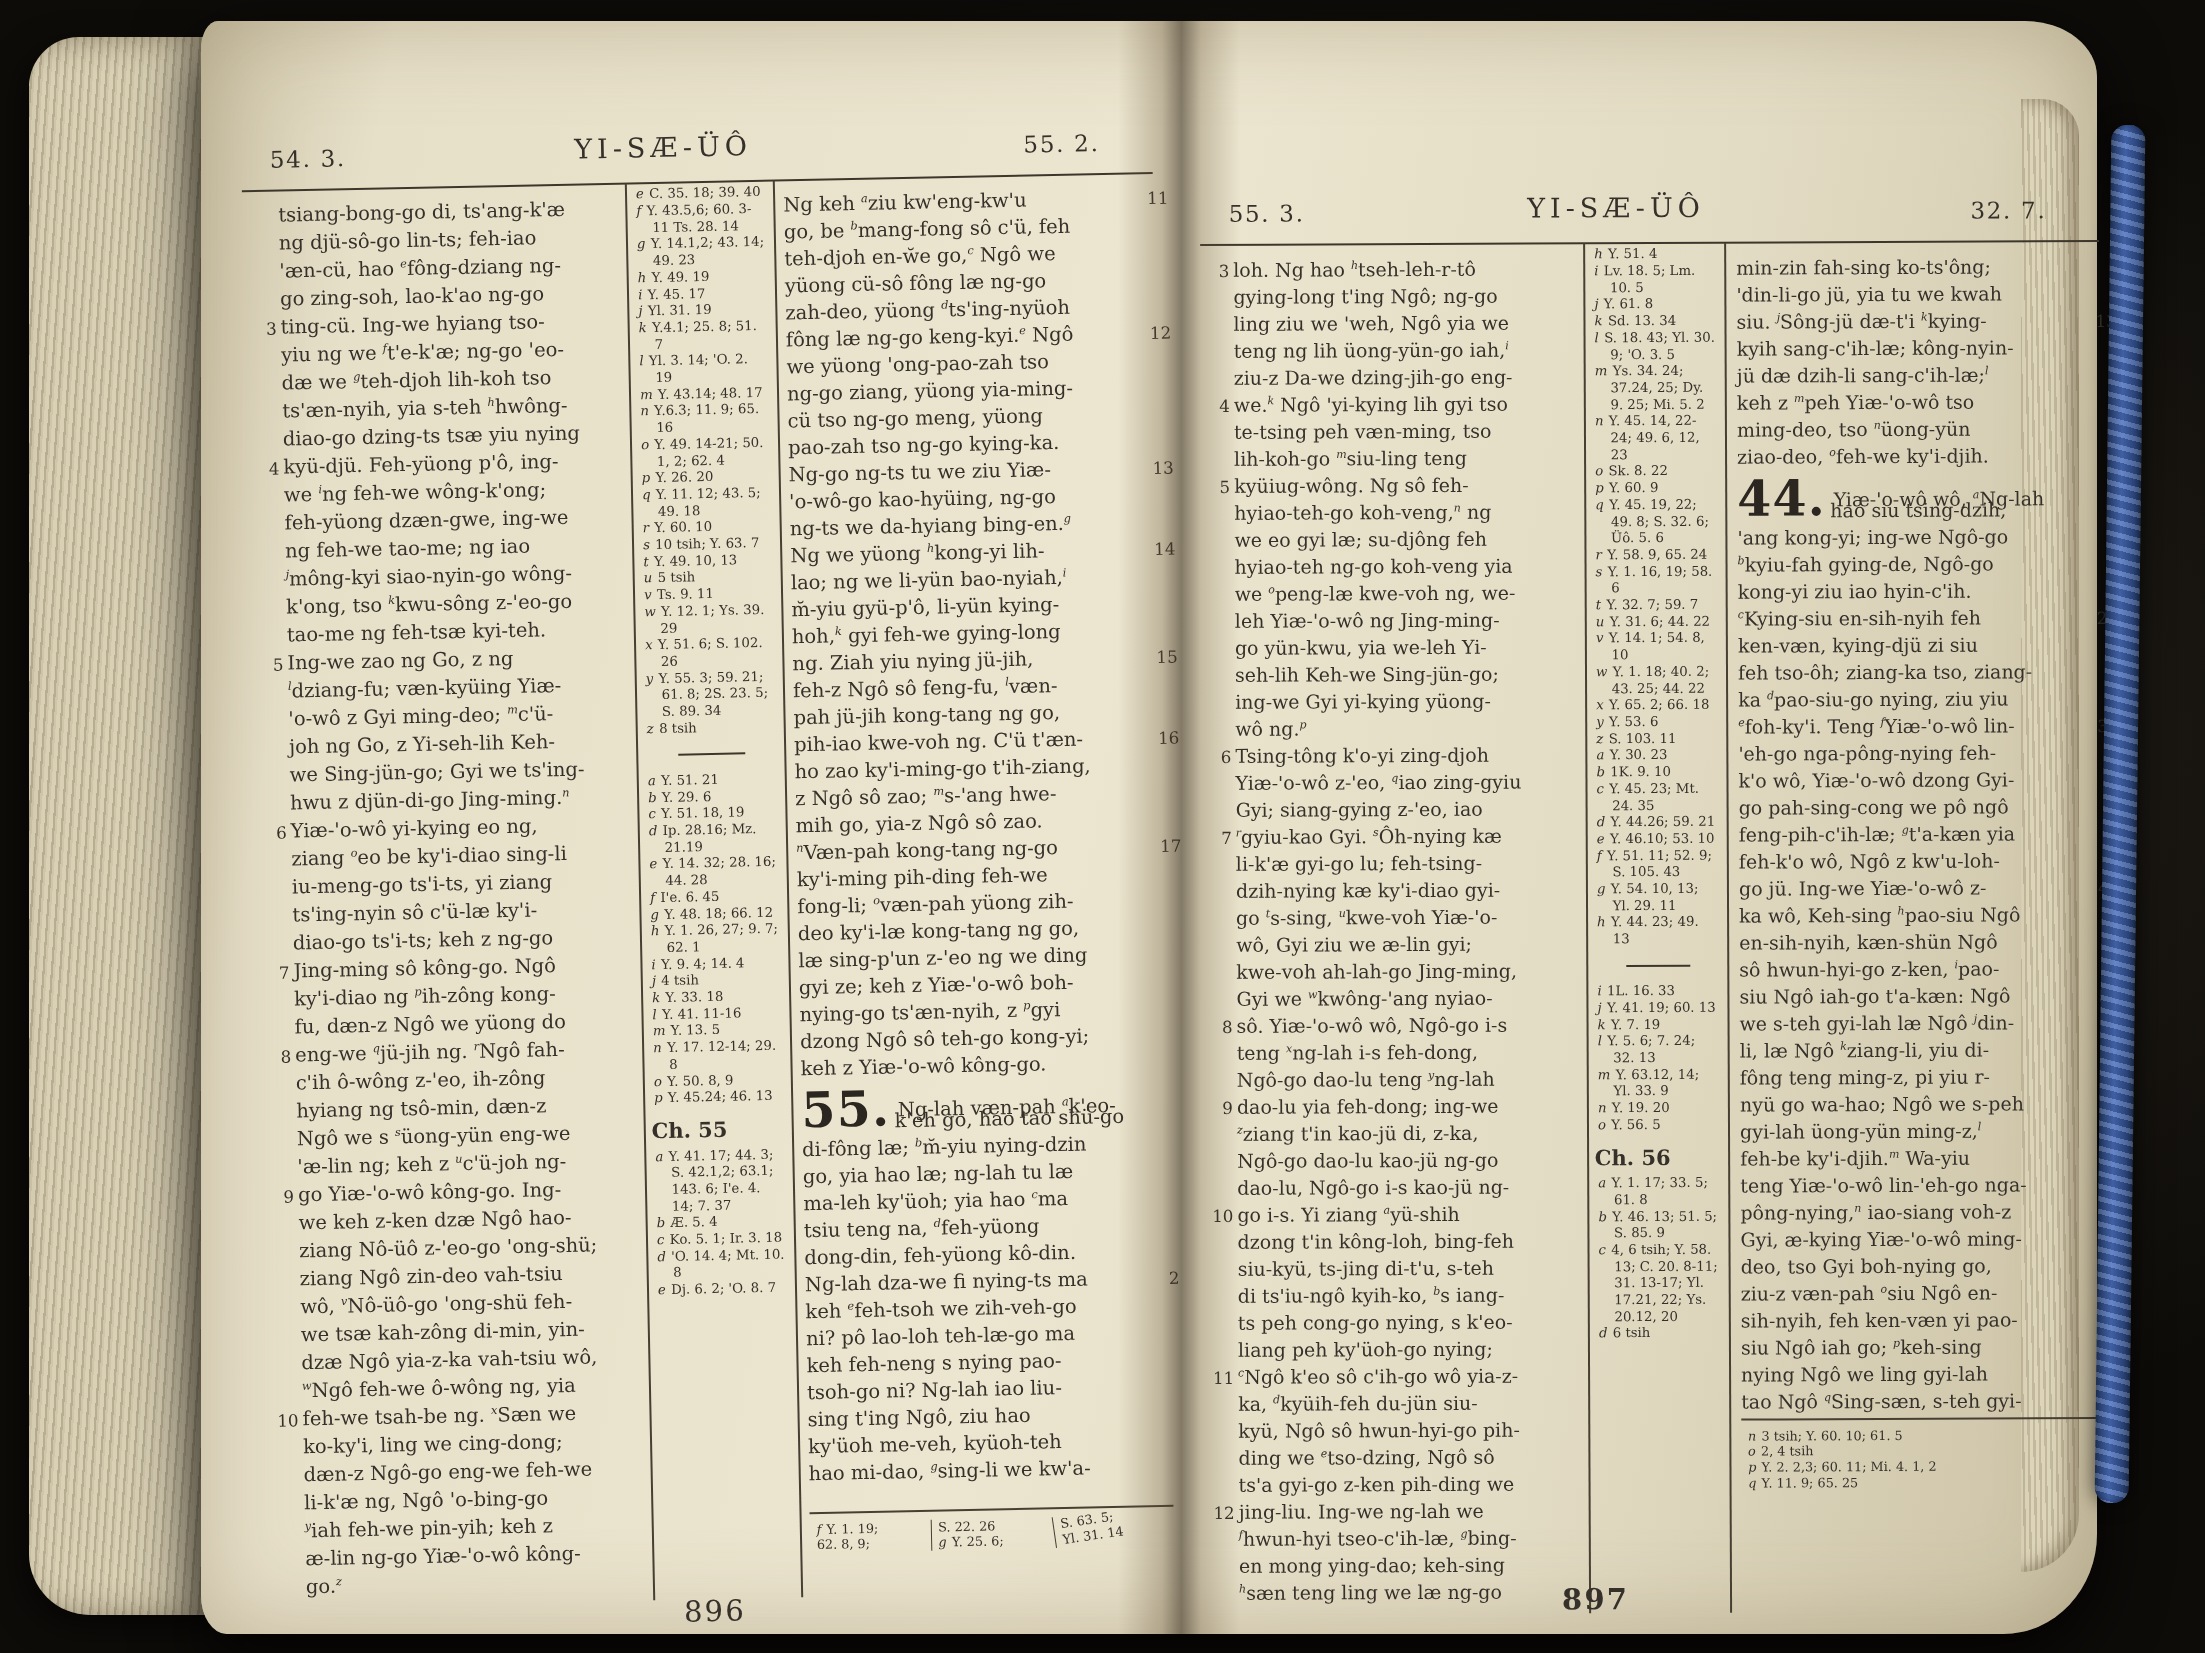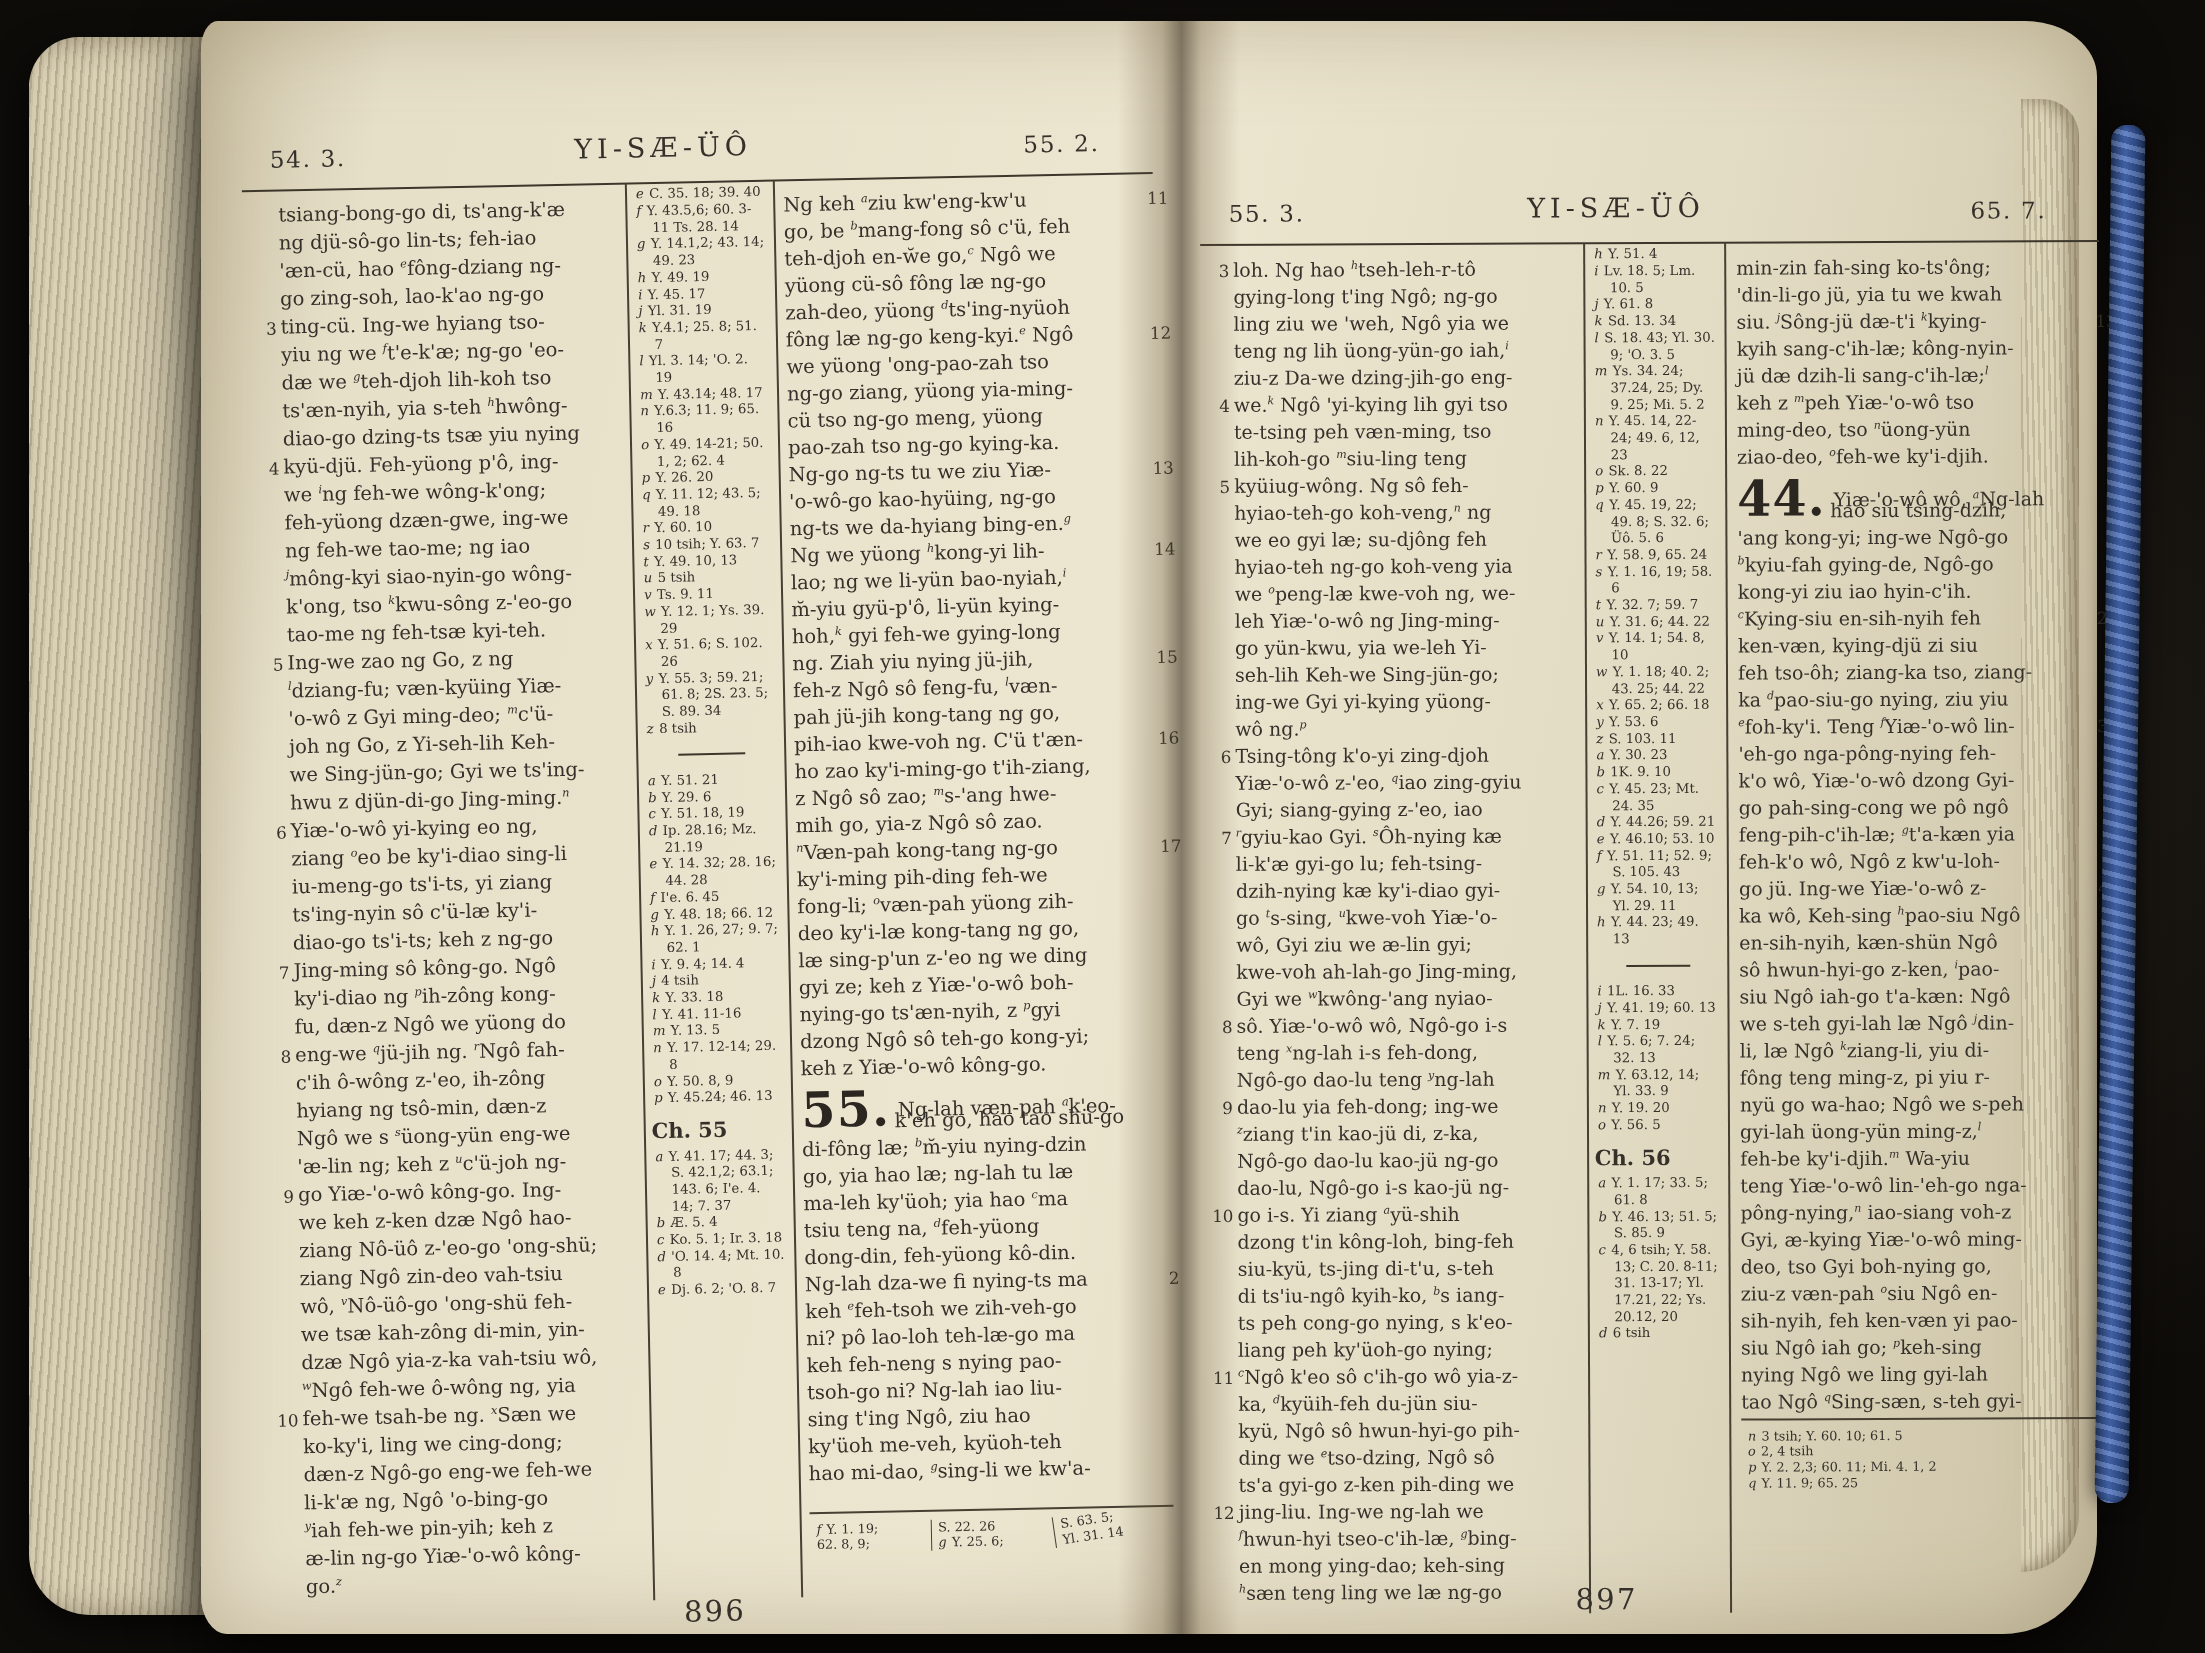--- a/index.html
+++ b/index.html
@@ -236,21 +236,21 @@
             <div class="ref-item">Yl. 31. 14</div>
           </div>
       </div>
       <div class="pgnum" style="left:367px;top:1485px;">896</div>
     </div>
 
     <div class="page page-right">
       <div class="pg-header">
         <span class="hdr-cv l">55. 3.</span>
         <span class="hdr-title">YI-SÆ-ÜÔ</span>
-        <span class="hdr-cv r">65. 7.</span>
+        <span class="hdr-cv r">32. 7.</span>
       </div>
       <div class="col lh48" style="left:39px;top:96px;width:345px;height:1342px;">
           <div class="ln"><span class="vl">3</span><span class="tx">loh.  Ng hao <sup>h</sup>tseh-leh-r-tô</span></div>
           <div class="ln"><span class="tx">gying-long t'ing Ngô; ng-go</span></div>
           <div class="ln"><span class="tx">ling ziu we 'weh, Ngô yia we</span></div>
           <div class="ln"><span class="tx">teng ng lih üong-yün-go iah,<sup>i</sup></span></div>
           <div class="ln"><span class="tx">ziu-z Da-we dzing-jih-go eng-</span></div>
           <div class="ln"><span class="vl">4</span><span class="tx">we.<sup>k</sup>  Ngô 'yi-kying lih gyi tso</span></div>
           <div class="ln"><span class="tx">te-tsing peh væn-ming, tso</span></div>
           <div class="ln"><span class="tx">lih-koh-go <sup>m</sup>siu-ling teng</span></div>
@@ -385,21 +385,21 @@
           <div class="ln"><span class="tx">tao Ngô <sup>q</sup>Sing-sæn, s-teh gyi-</span></div>
         </div>
       <div class="fnblock" style="left:542px;top:1260px;width:358px;">
         <div class="fncol">
             <div class="ref-item"><i>n</i> 3 tsih; Y. 60. 10; 61. 5</div>
             <div class="ref-item"><i>o</i> 2, 4 tsih</div>
             <div class="ref-item"><i>p</i> Y. 2. 2,3; 60. 11; Mi. 4. 1, 2</div>
             <div class="ref-item"><i>q</i> Y. 11. 9; 65. 25</div>
           </div>
       </div>
-      <div class="pgnum" style="left:323px;top:1423px;">897</div>
+      <div class="pgnum" style="left:312px;top:1423px;font-weight:bold;">897</div>
     </div>
 
     <div class="gutter"></div>
   </div>
 
   <div class="ribbon"></div>
 </div>
 
 
 </body></html>

